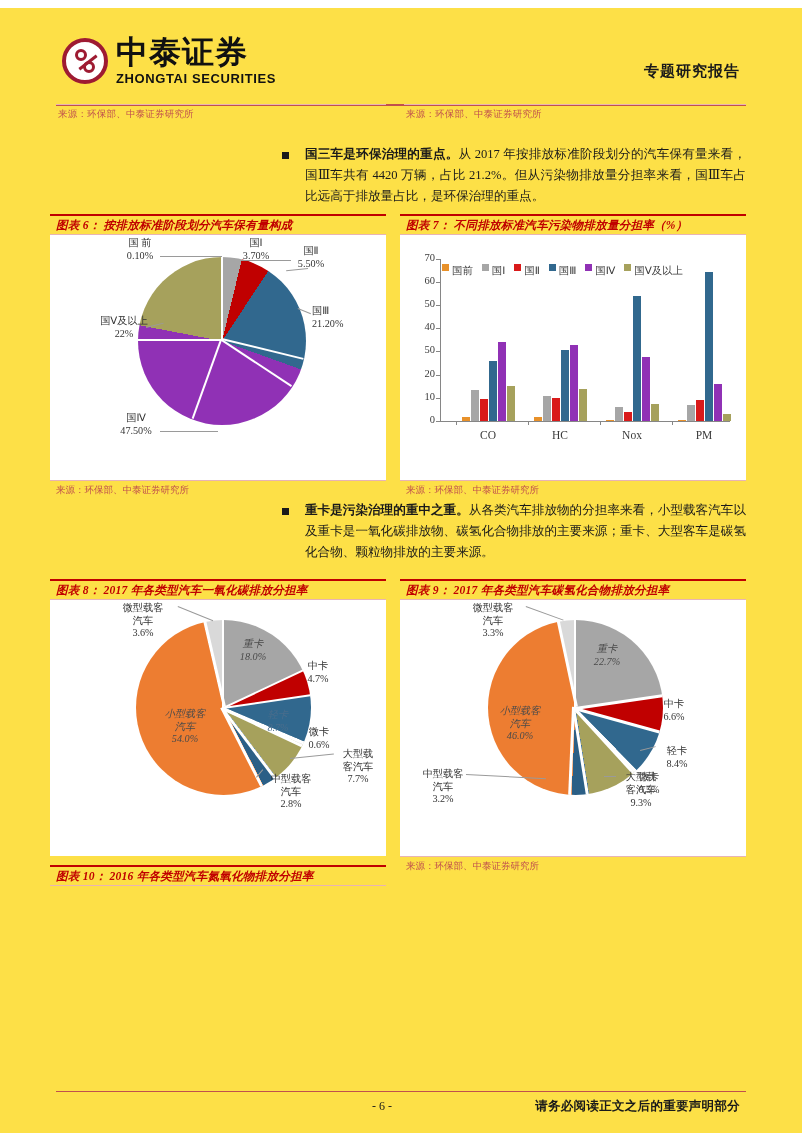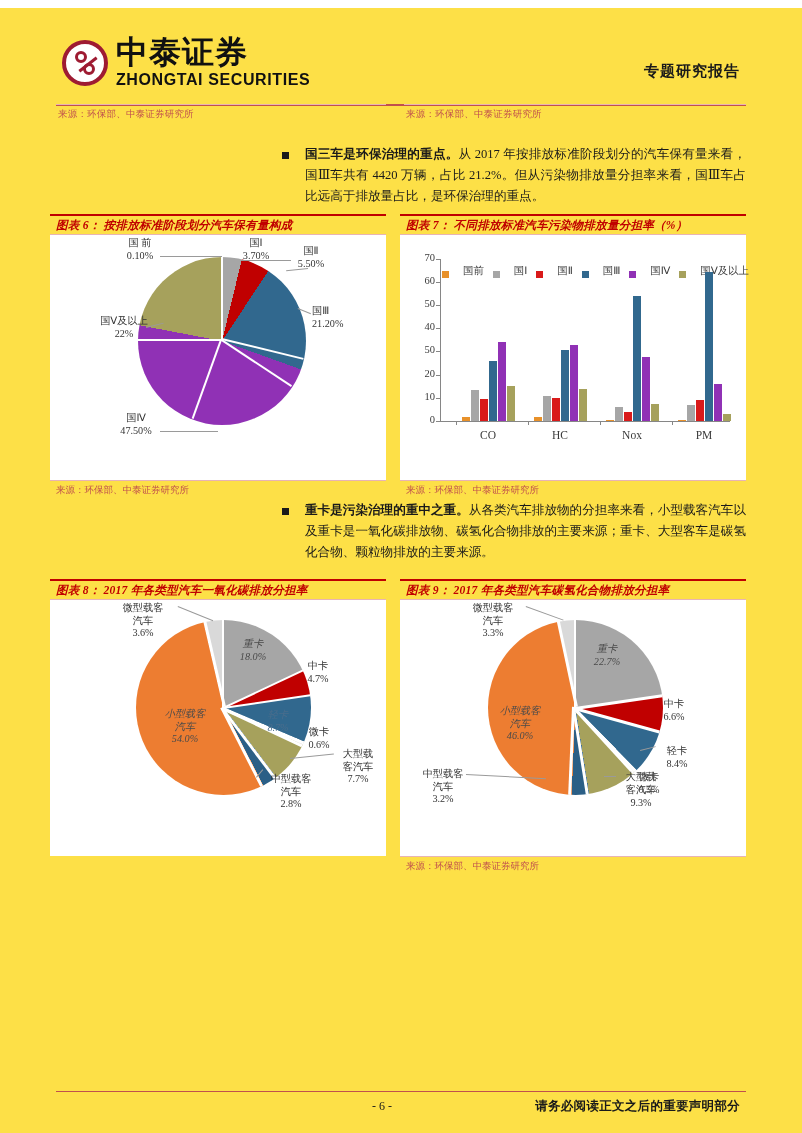--- a/index.html
+++ b/index.html
@@ -71,21 +71,21 @@
     font-family: "Liberation Sans", sans-serif;
     font-weight: bold;
     font-size: 32px;
     letter-spacing: 1px;
     color: #111111;
     line-height: 1;
   }
   .logo-text-en {
     font-family: "Liberation Sans", sans-serif;
     font-weight: bold;
-    font-size: 16px;
+    font-size: 13px;
     letter-spacing: 0.6px;
     color: #111111;
     margin-top: 3px;
   }
   .header-title {
     position: absolute;
     right: 62px; top: 54px;
     font-family: "Liberation Serif", serif;
     font-weight: bold;
     font-size: 15px;
@@ -231,22 +231,22 @@
     bottom: 0;
   }
   .legend {
     position: absolute;
     display: flex;
     align-items: center;
     gap: 9px;
   }
   .legend-item {
     display: flex;
-    align-items: flex-end;
-    gap: 14px;
+    align-items: flex-start;
+    gap: 3px;
   }
   .legend-swatch {
     width: 7px; height: 7px;
     display: inline-block;
   }
   .legend-text {
     font-family: "Liberation Serif", serif;
     font-size: 10.4px;
     color: #3a3a3a;
     white-space: nowrap;
@@ -616,19 +616,24 @@
         <div>汽车</div>
         <div>3.3%</div>
       </div>
       <div class="leader" style="left:126px; top:6px; width:40px; transform-origin:0 0; transform:rotate(20deg);"></div>
     </div>
     <div class="fig-foot">
       <span>来源：环保部、中泰证券研究所</span>
     </div>
   </div>
 
+  <div class="fig" style="left:50px; top:857px; width:336px;">
+    <div class="fig-cap">
+      <span>图表 10： 2016 年各类型汽车氮氧化物排放分担率</span>
+    </div>
+  </div>
 
 
   <div class="footer-rule"></div>
   <div class="footer-page">- 6 -</div>
   <div class="footer-note">请务必阅读正文之后的重要声明部分</div>
 
 </div>
 
 </body></html>

